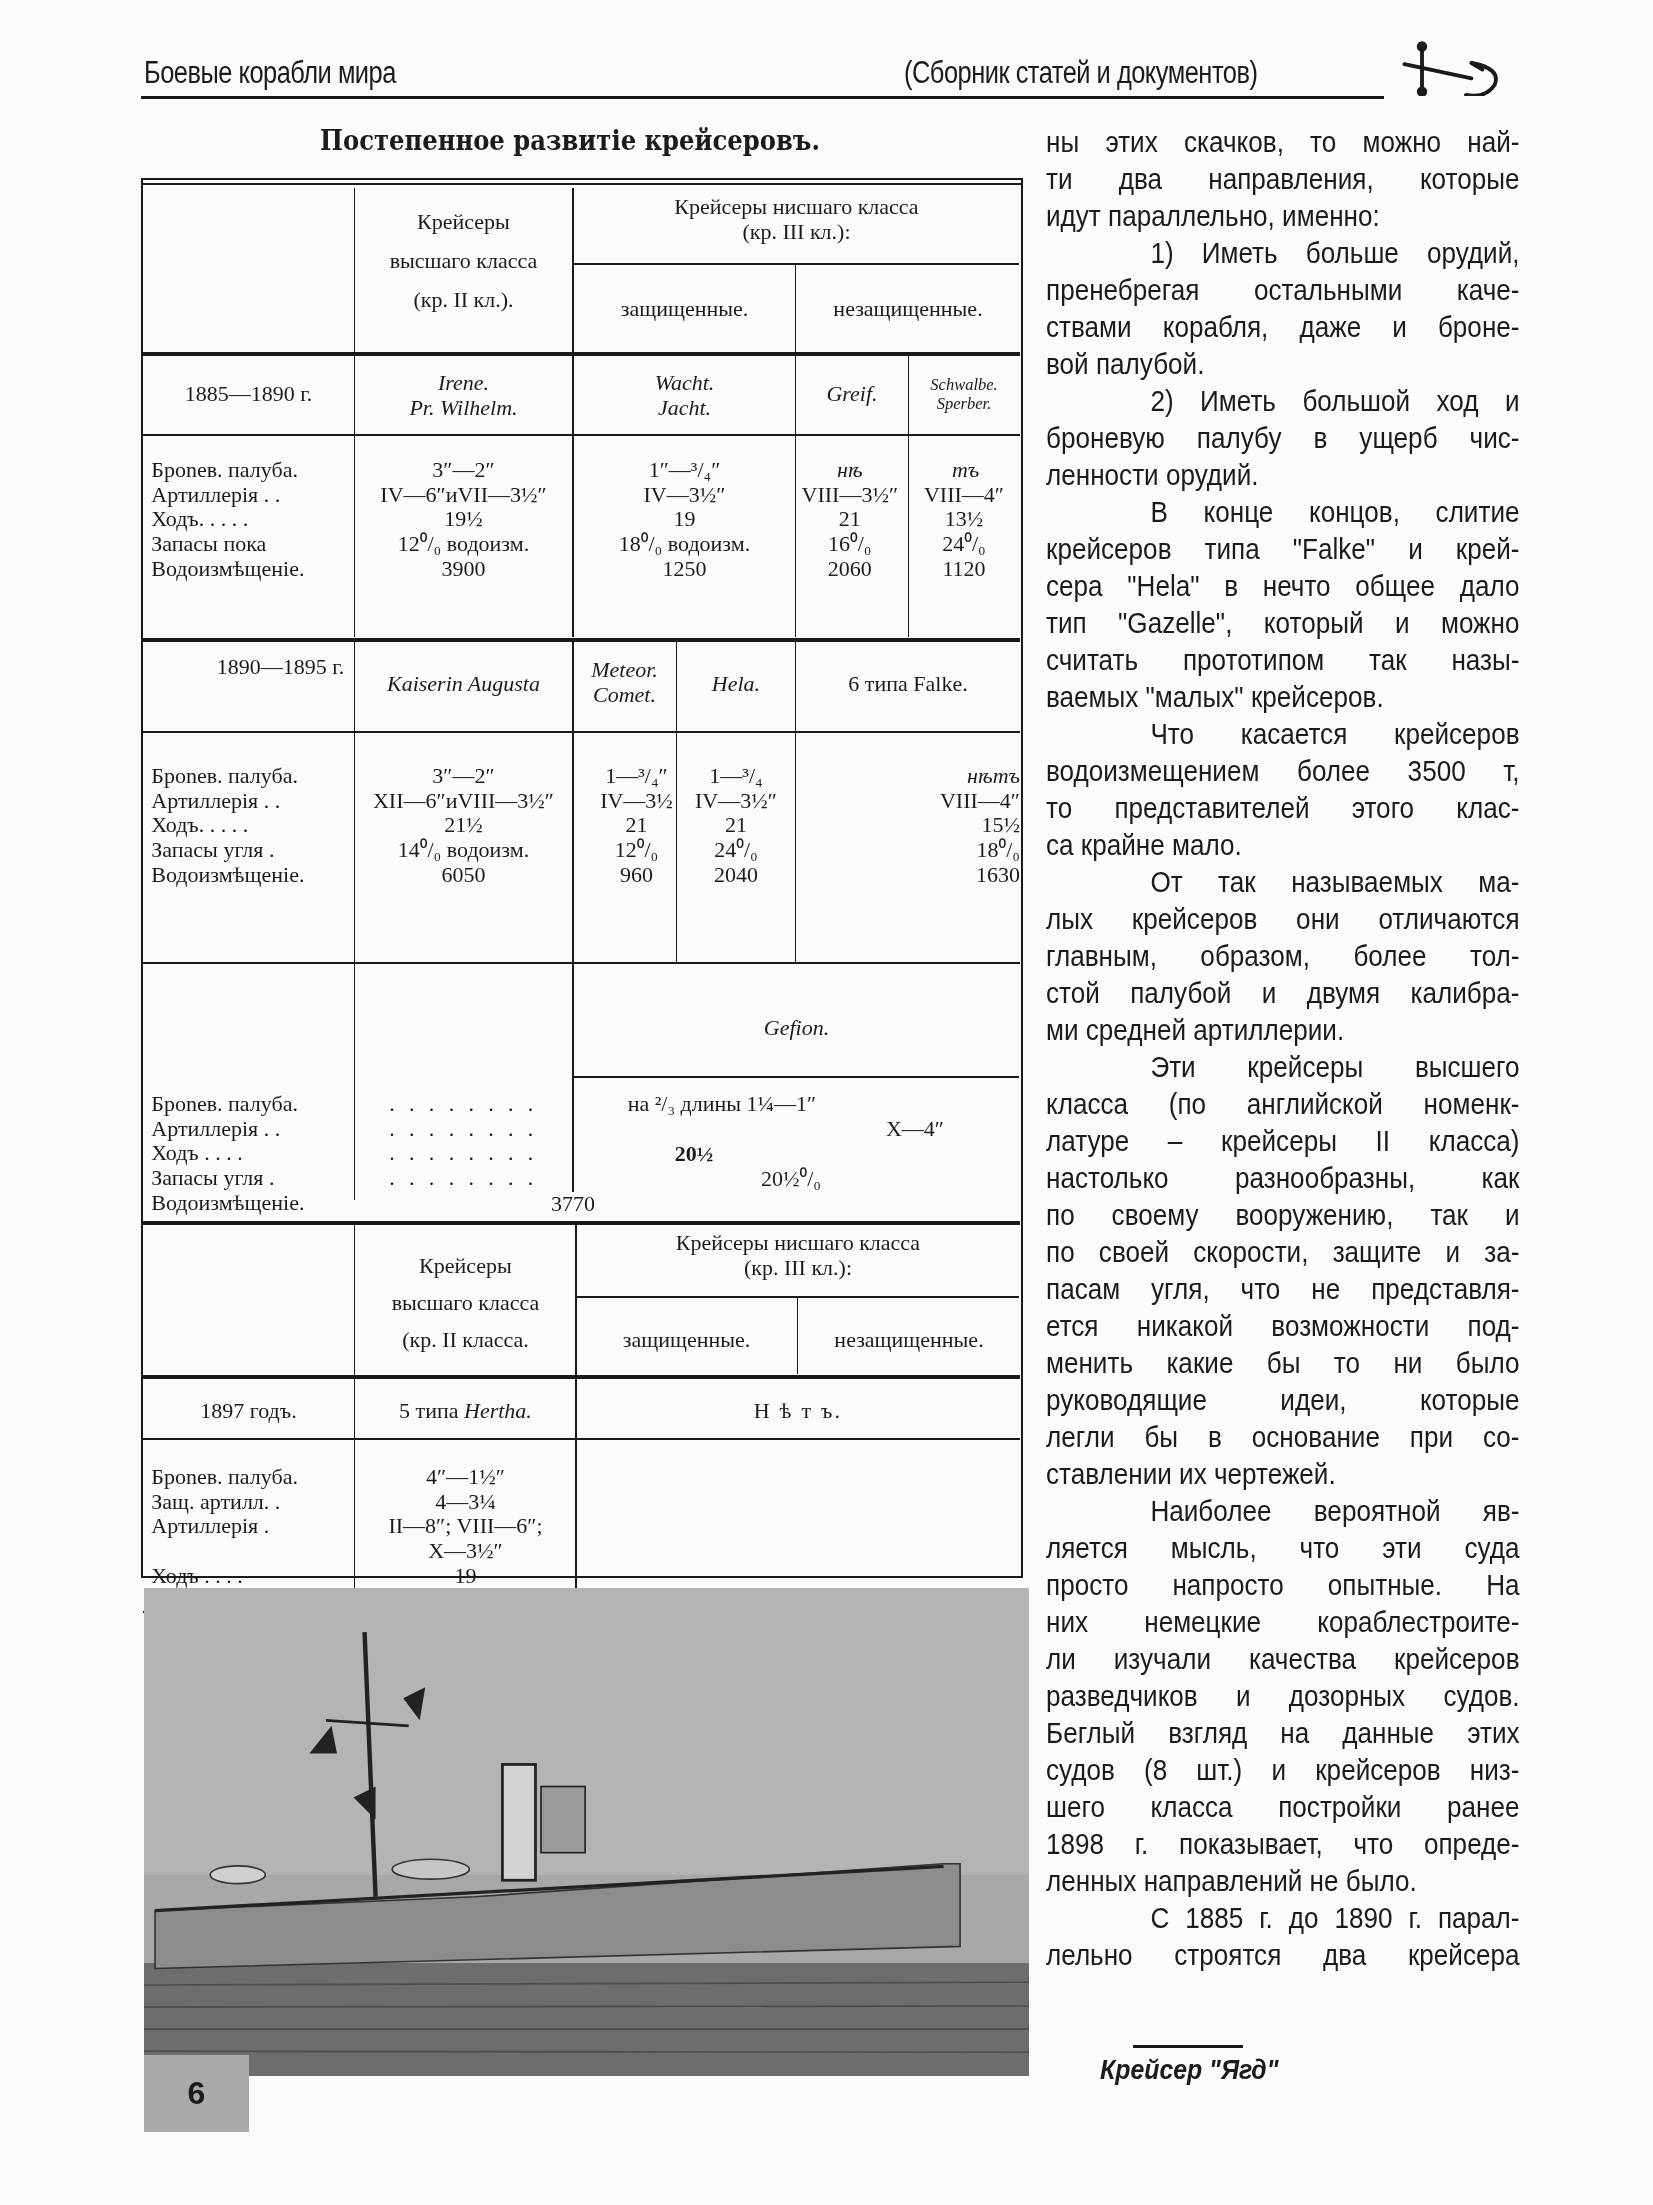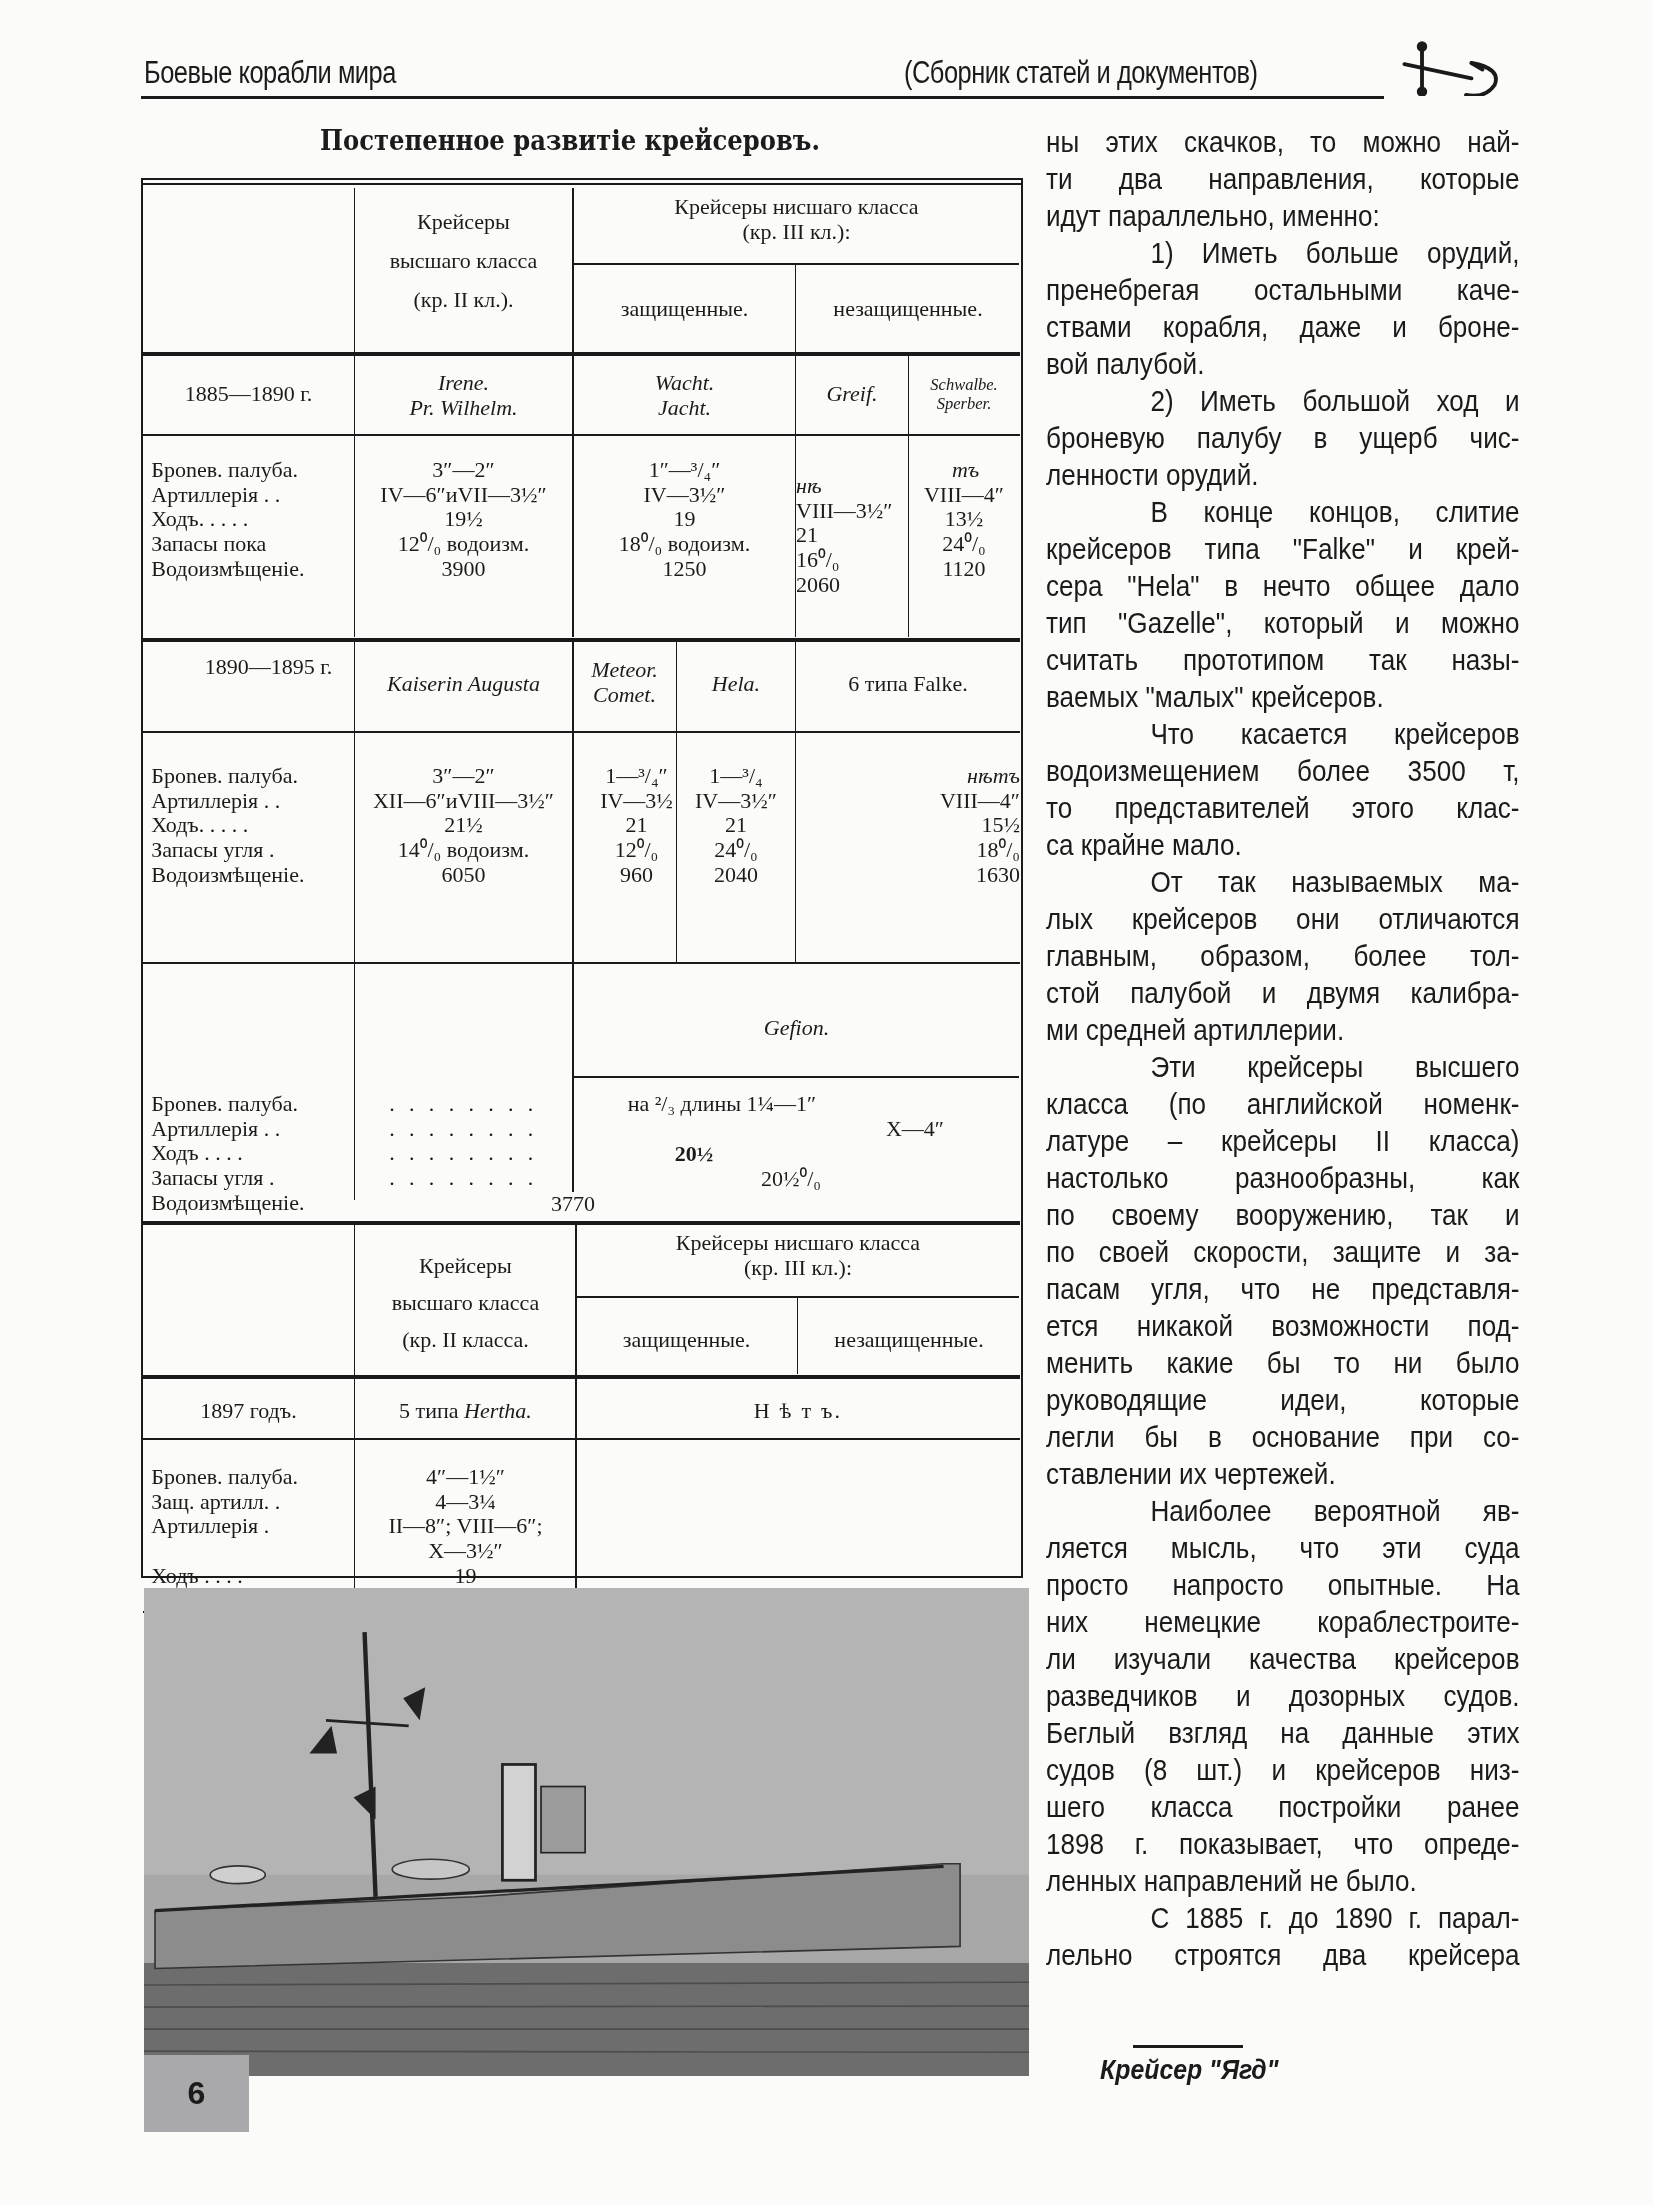--- a/index.html
+++ b/index.html
@@ -118,21 +118,21 @@
       <div>12⁰/₀ водоизм.</div>
       <div>3900</div>
   </div>
   <div class="cell vals" style="left:431px; top:278px; width:221px;">
     <div>1″—³/₄″</div>
       <div>IV—3½″</div>
       <div>19</div>
       <div>18⁰/₀ водоизм.</div>
       <div>1250</div>
   </div>
-  <div class="cell vals" style="left:653px; top:278px; width:112px; text-align:left; padding-right:4.4px;margin-top:16px;">
+  <div class="cell vals" style="left:653px; top:278px; width:112px; text-align:center; padding-right:4.4px;">
     <div class="it">нѣ</div>
       <div>VIII—3½″</div>
       <div>21</div>
       <div>16⁰/₀</div>
       <div>2060</div>
   </div>
   <div class="cell vals" style="left:766px; top:278px; width:110px;">
     <div class="it" style="text-align:center; padding-left:3.3px;">тъ</div>
       <div>VIII—4″</div>
       <div>13½</div>
@@ -140,21 +140,21 @@
       <div>1120</div>
   </div>
 
   <div class="hl" style="left:0; top:458px; width:877px; height:4.4px;"></div>
 
   <div class="vl" style="left:211px; top:462px; width:1.1px; height:320px;"></div>
   <div class="vl" style="left:429px; top:462px; width:2.2px; height:320px;"></div>
   <div class="vl" style="left:533px; top:462px; width:1.1px; height:320px;"></div>
   <div class="vl" style="left:652px; top:462px; width:1.1px; height:320px;"></div>
 
-  <div class="cell" style="left:0; top:474px; width:211px;padding-left:40px;">1890—1895 г.</div>
+  <div class="cell" style="left:12px; top:474px; width:211px;padding-left:40px;">1890—1895 г.</div>
   <div class="cell it" style="left:212px; top:491px; width:217px;">Kaiserin Augusta</div>
   <div class="cell it" style="left:431px; top:477px; width:101px;">
     <div>Meteor.</div>
       <div>Comet.</div>
   </div>
   <div class="cell it" style="left:534px; top:491px; width:118px;">Hela.</div>
   <div class="cell" style="left:653px; top:491px; width:224px;">
     <span>6 типа Falke.</span>
   </div>
 

